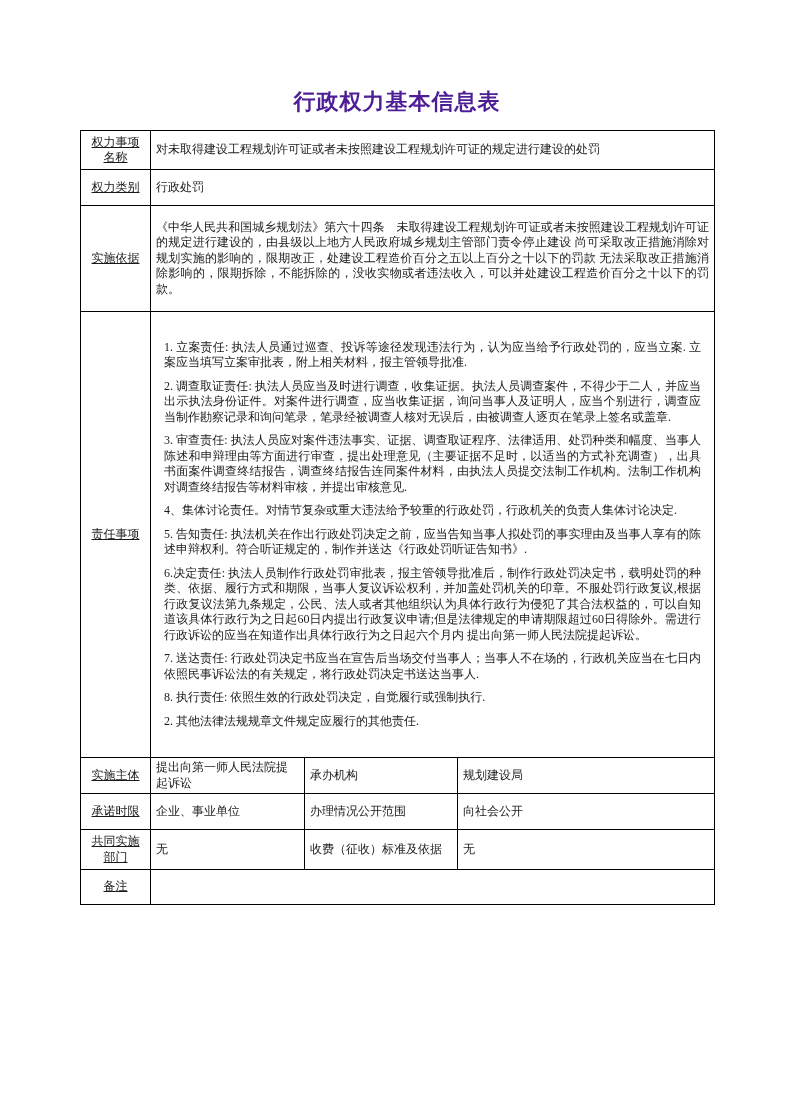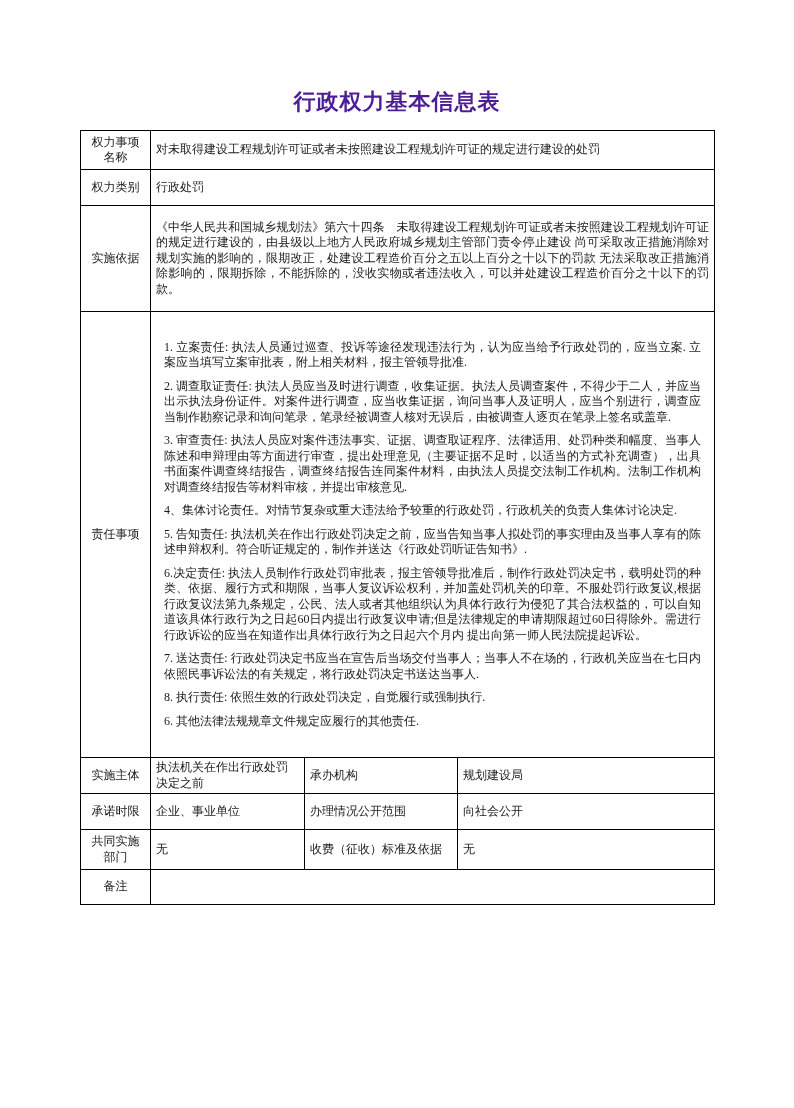--- a/index.html
+++ b/index.html
@@ -42,20 +42,21 @@
     line-height: 15.5px;
     color: #1a1a1a;
     padding: 2px 5px;
     word-wrap: break-word;
     overflow: hidden;
   }
   td.lbl {
     text-align: center;
     vertical-align: middle;
     padding: 2px 1px;
+    text-decoration: underline;
   }
   td.val-center {
     vertical-align: middle;
     padding: 2px 6px;
   }
   td.val-long {
     text-align: justify;
     vertical-align: middle;
     padding: 4px 8px;
   }
@@ -96,27 +97,27 @@
       <td class="lbl">责任事项</td>
       <td class="val-long" colspan="3">
         <div class="duty-item">1. 立案责任: 执法人员通过巡查、投诉等途径发现违法行为，认为应当给予行政处罚的，应当立案. 立案应当填写立案审批表，附上相关材料，报主管领导批准.</div>
         <div class="duty-item">2. 调查取证责任: 执法人员应当及时进行调查，收集证据。执法人员调查案件，不得少于二人，并应当出示执法身份证件。对案件进行调查，应当收集证据，询问当事人及证明人，应当个别进行，调查应当制作勘察记录和询问笔录，笔录经被调查人核对无误后，由被调查人逐页在笔录上签名或盖章.</div>
         <div class="duty-item">3. 审查责任: 执法人员应对案件违法事实、证据、调查取证程序、法律适用、处罚种类和幅度、当事人陈述和申辩理由等方面进行审查，提出处理意见（主要证据不足时，以适当的方式补充调查），出具书面案件调查终结报告，调查终结报告连同案件材料，由执法人员提交法制工作机构。法制工作机构对调查终结报告等材料审核，并提出审核意见.</div>
         <div class="duty-item">4、集体讨论责任。对情节复杂或重大违法给予较重的行政处罚，行政机关的负责人集体讨论决定.</div>
         <div class="duty-item">5. 告知责任: 执法机关在作出行政处罚决定之前，应当告知当事人拟处罚的事实理由及当事人享有的陈述申辩权利。符合听证规定的，制作并送达《行政处罚听证告知书》.</div>
         <div class="duty-item">6.决定责任: 执法人员制作行政处罚审批表，报主管领导批准后，制作行政处罚决定书，载明处罚的种类、依据、履行方式和期限，当事人复议诉讼权利，并加盖处罚机关的印章。不服处罚行政复议,根据行政复议法第九条规定，公民、法人或者其他组织认为具体行政行为侵犯了其合法权益的，可以自知道该具体行政行为之日起60日内提出行政复议申请;但是法律规定的申请期限超过60日得除外。需进行行政诉讼的应当在知道作出具体行政行为之日起六个月内 提出向第一师人民法院提起诉讼。</div>
         <div class="duty-item">7. 送达责任: 行政处罚决定书应当在宣告后当场交付当事人；当事人不在场的，行政机关应当在七日内依照民事诉讼法的有关规定，将行政处罚决定书送达当事人.</div>
         <div class="duty-item">8. 执行责任: 依照生效的行政处罚决定，自觉履行或强制执行.</div>
-        <div class="duty-item">6. 其他法律法规规章文件规定应履行的其他责任.</div>
+        <div class="duty-item">2. 其他法律法规规章文件规定应履行的其他责任.</div>
       </td>
     </tr>
 
     <tr style="height:36px">
       <td class="lbl">实施主体</td>
-      <td class="val-center">执法机关在作出行政处罚决定之前</td>
+      <td class="val-center">提出向第一师人民法院提起诉讼</td>
       <td class="val-center">承办机构</td>
       <td class="val-center">规划建设局</td>
     </tr>
 
     <tr style="height:36px">
       <td class="lbl">承诺时限</td>
       <td class="val-center">企业、事业单位</td>
       <td class="val-center">办理情况公开范围</td>
       <td class="val-center">向社会公开</td>
     </tr>

